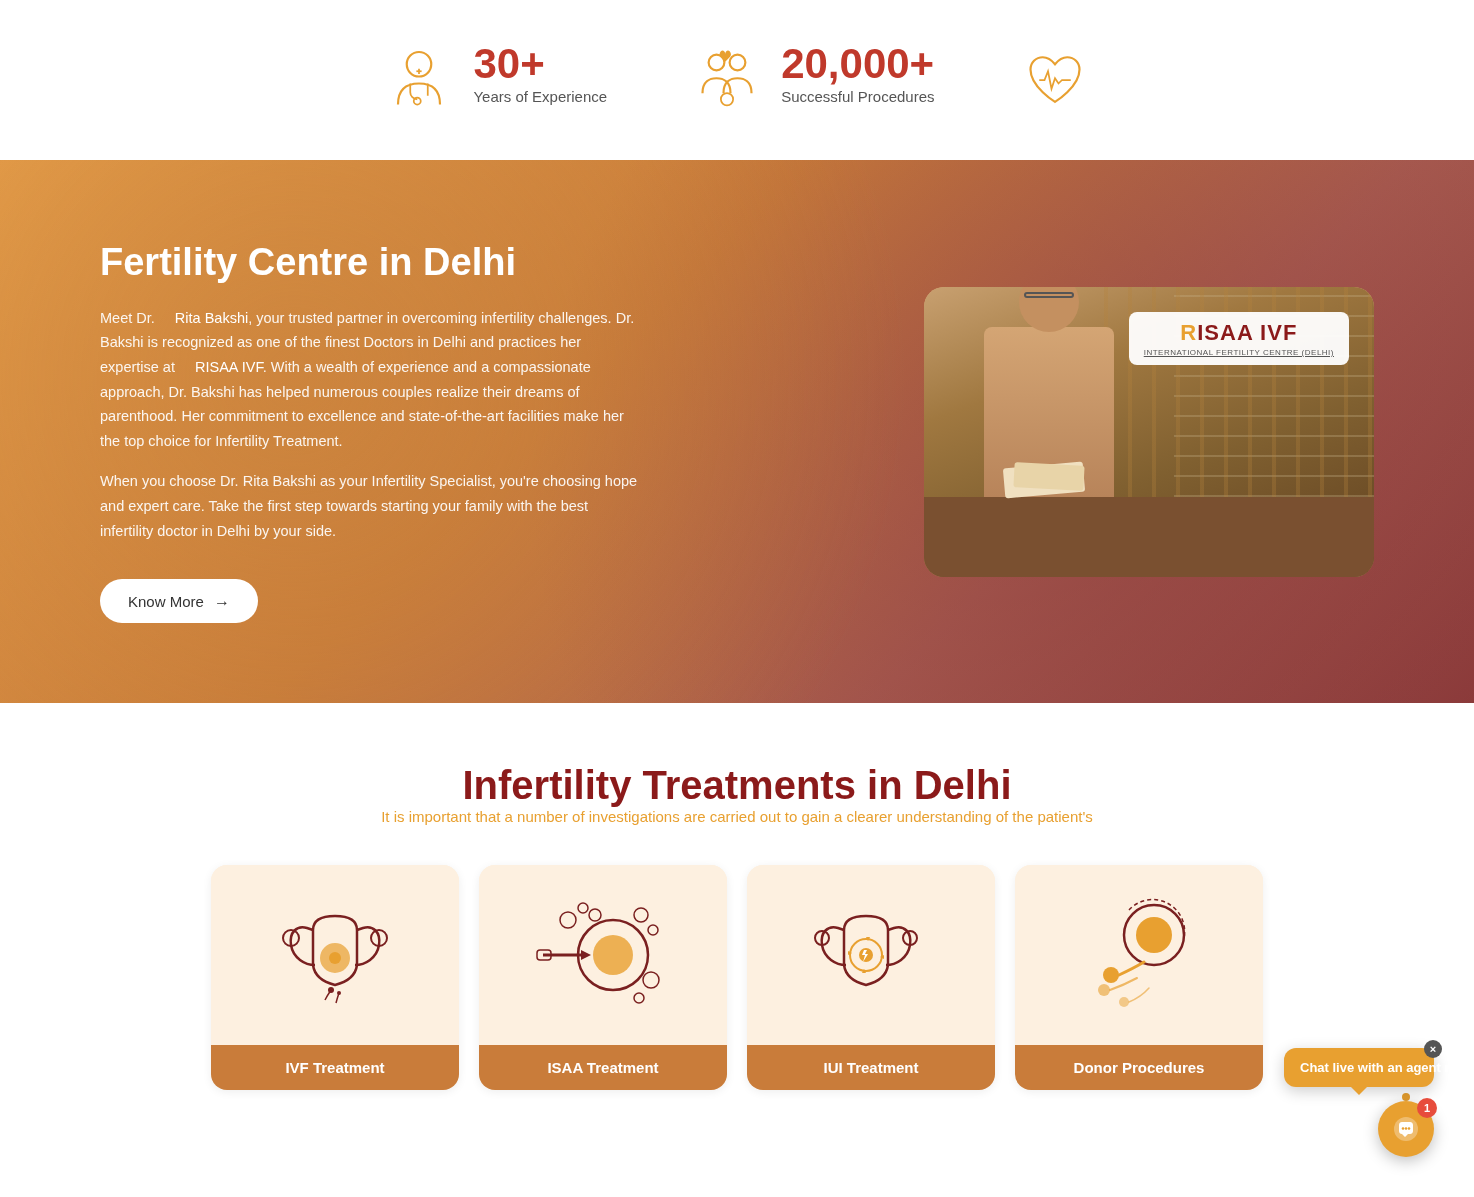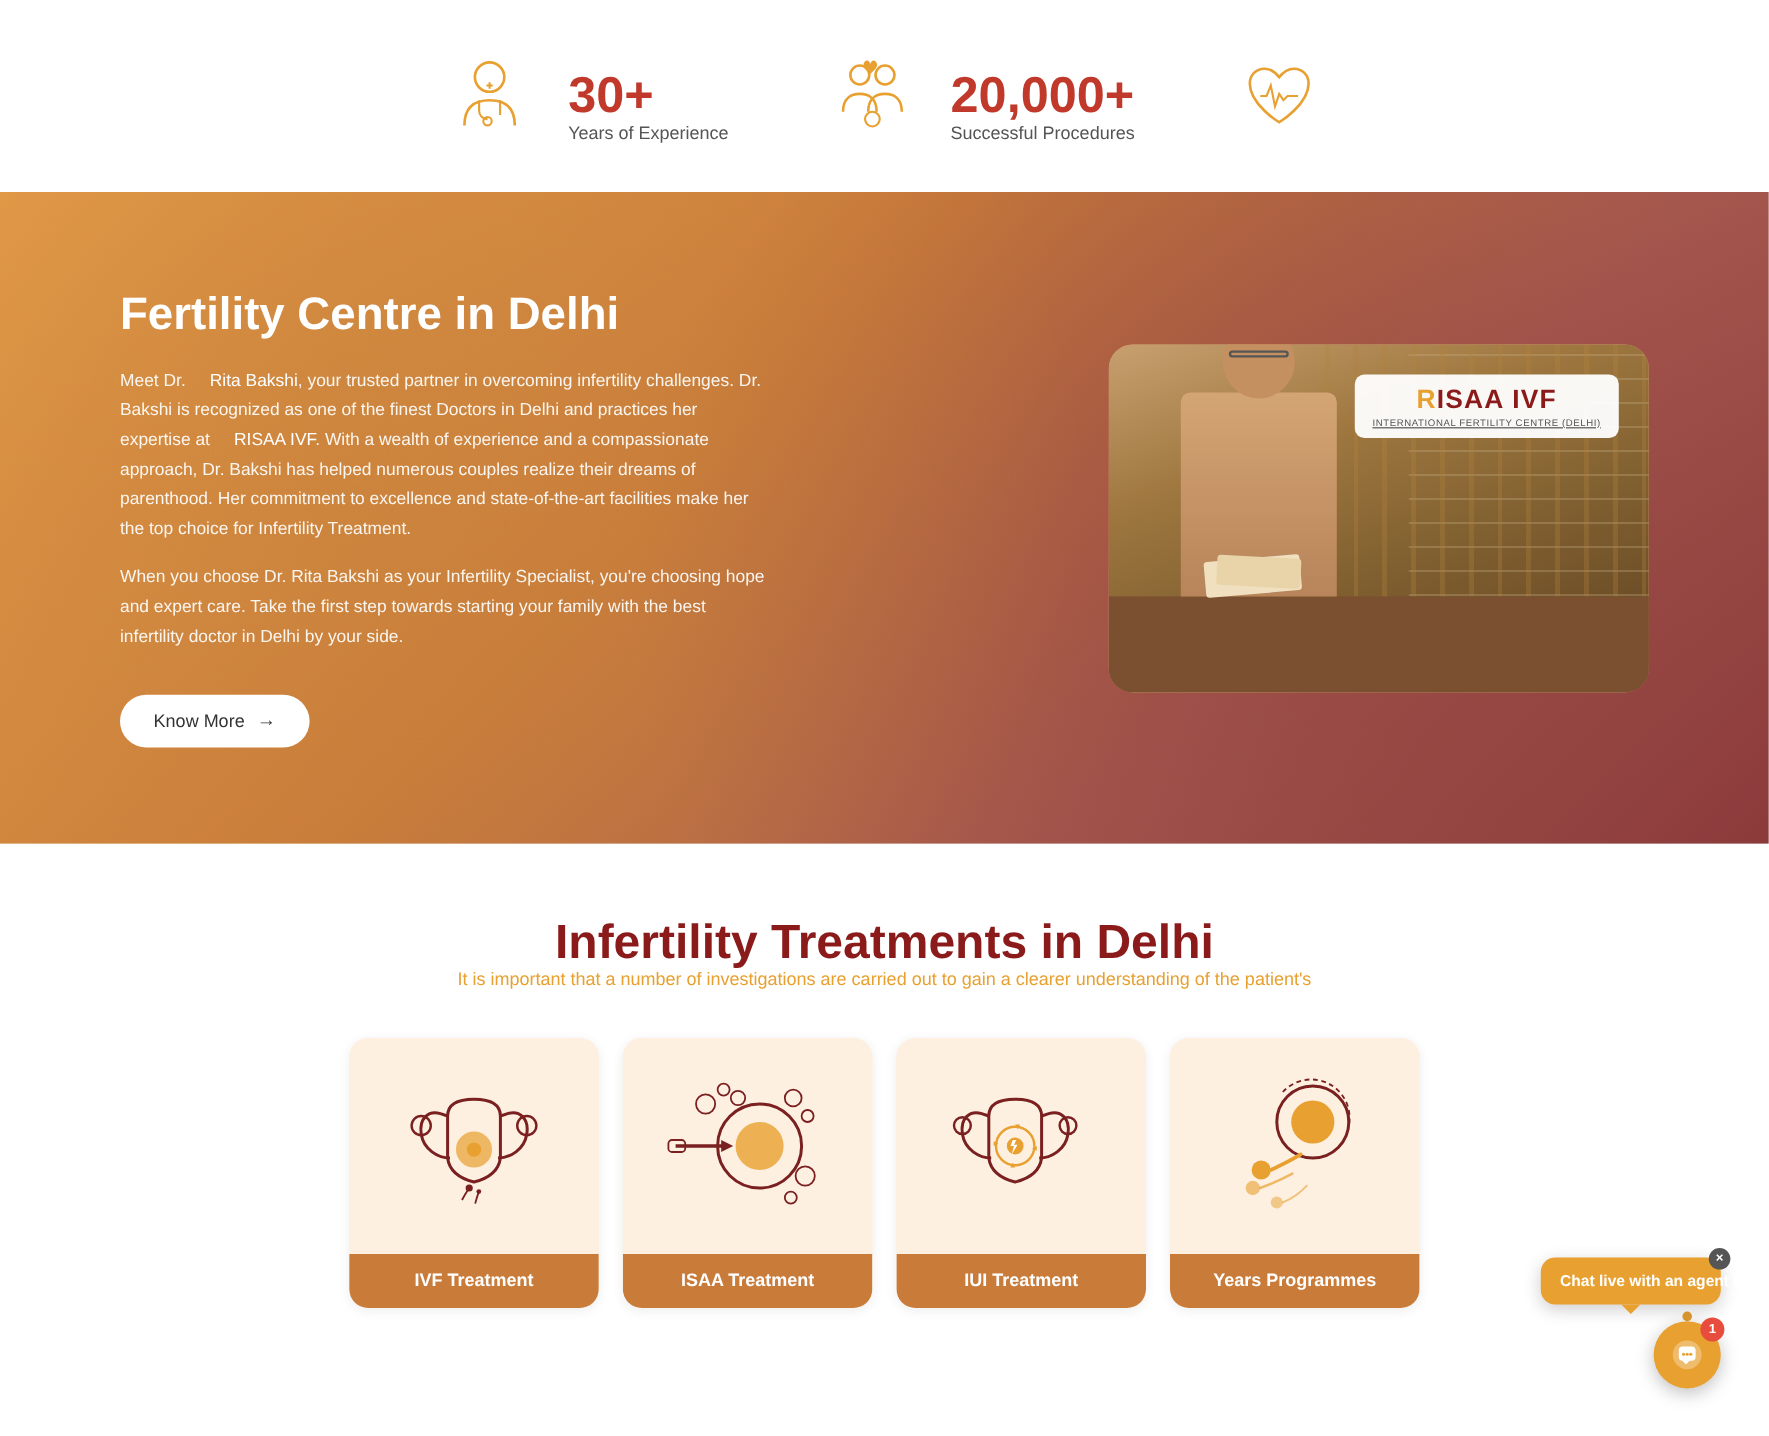--- a/index.html
+++ b/index.html
@@ -9,22 +9,22 @@
     .stats-section {
       display: flex;
       justify-content: center;
       align-items: center;
       gap: 80px;
       padding: 40px 60px;
       background: #fff;
     }
     .stat-item {
       display: flex;
-      align-items: flex-end;
-      gap: 25px;
+      align-items: flex-start;
+      gap: 14px;
     }
     .stat-icon {
       width: 80px;
       height: 80px;
       display: flex;
       align-items: center;
       justify-content: center;
     }
     .stat-icon svg {
       width: 70px;
@@ -230,21 +230,21 @@
       color: #e8a030;
       margin-bottom: 40px;
     }
     .treatment-cards {
       display: flex;
       justify-content: center;
       gap: 20px;
       flex-wrap: wrap;
     }
     .treatment-card {
-      width: 208px;
+      width: 248px;
       border-radius: 16px;
       overflow: hidden;
       background: #fdf0e0;
       box-shadow: 0 2px 10px rgba(0,0,0,0.07);
     }
     .treatment-card-icon {
       width: 100%;
       height: 180px;
       background: #fdf0e0;
       display: flex;
@@ -492,17 +492,17 @@
 
           <circle cx="35" cy="100" r="6" fill="#e8a030" opacity="0.6"></circle>
           <path d="M41 100 Q55 95 68 88" stroke="#e8a030" stroke-width="2" fill="none" stroke-linecap="round" opacity="0.7"></path>
 
           <circle cx="55" cy="112" r="5" fill="#e8a030" opacity="0.5"></circle>
           <path d="M60 112 Q72 107 80 98" stroke="#e8a030" stroke-width="1.5" fill="none" stroke-linecap="round" opacity="0.6"></path>
 
           <path d="M60 20 A32 32 0 0 1 115 48" stroke="#7a2020" stroke-width="1.5" stroke-dasharray="4 3" fill="none"></path>
         </svg>
       </div>
-      <div class="treatment-card-label">Years Programmes</div>
+      <div class="treatment-card-label">Donor Procedures</div>
     </div>
 
   </div>
 </section>
 
 </body></html>

